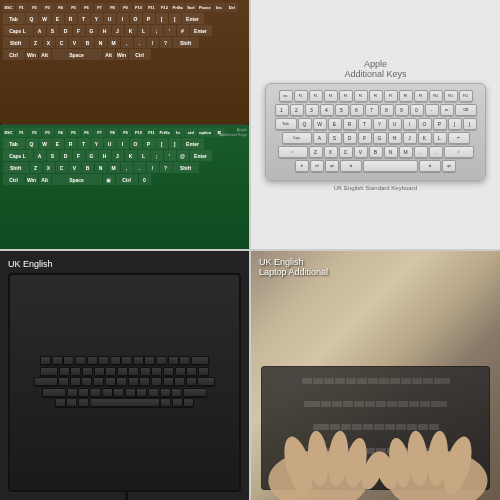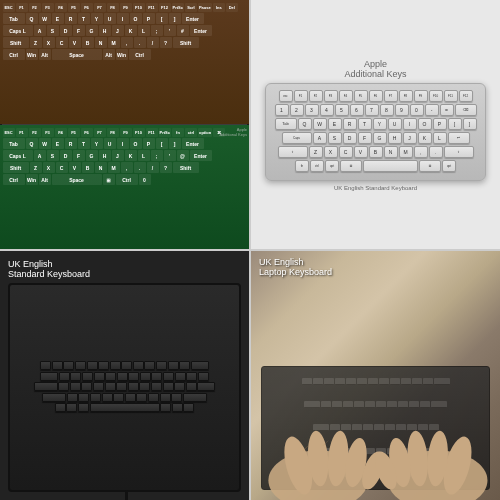--- a/index.html
+++ b/index.html
@@ -565,21 +565,20 @@
         <div class="apple-key wide" style="font-size:3px;">⌘</div>
         <div class="apple-key" style="font-size:3px;">opt</div>
       </div>
     </div>
     <div style="font-size:6px; color:#666; margin-top:4px; text-align:center;">UK English Standard Keyboard</div>
   </div>
 
   <div class="uk-standard">
     <div class="uk-label">
       <span>UK English</span>
-      <span>Standard Keysboard</span>
     </div>
     <div class="black-kb">
       <div class="black-kb-row">
         <div class="bkey"></div>
         <div class="bkey"></div>
         <div class="bkey"></div>
         <div class="bkey"></div>
         <div class="bkey"></div>
         <div class="bkey"></div>
         <div class="bkey"></div>
@@ -733,18 +732,18 @@
         <div class="lkey"></div>
         <div class="lkey space"></div>
         <div class="lkey"></div>
         <div class="lkey"></div>
       </div>
     </div>
 
     <div style="position:absolute; top:6px; left:8px; z-index:10;">
       <div class="laptop-label">
         <span>UK English</span>
-        <span>Laptop Keysboard</span>
+        <span>Laptop Additional</span>
       </div>
     </div>
   </div>
 
 </div>
 
 </body></html>

